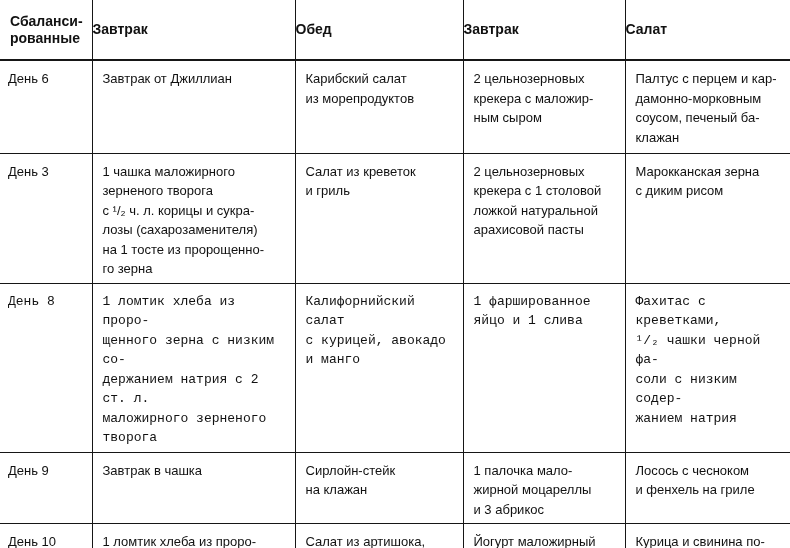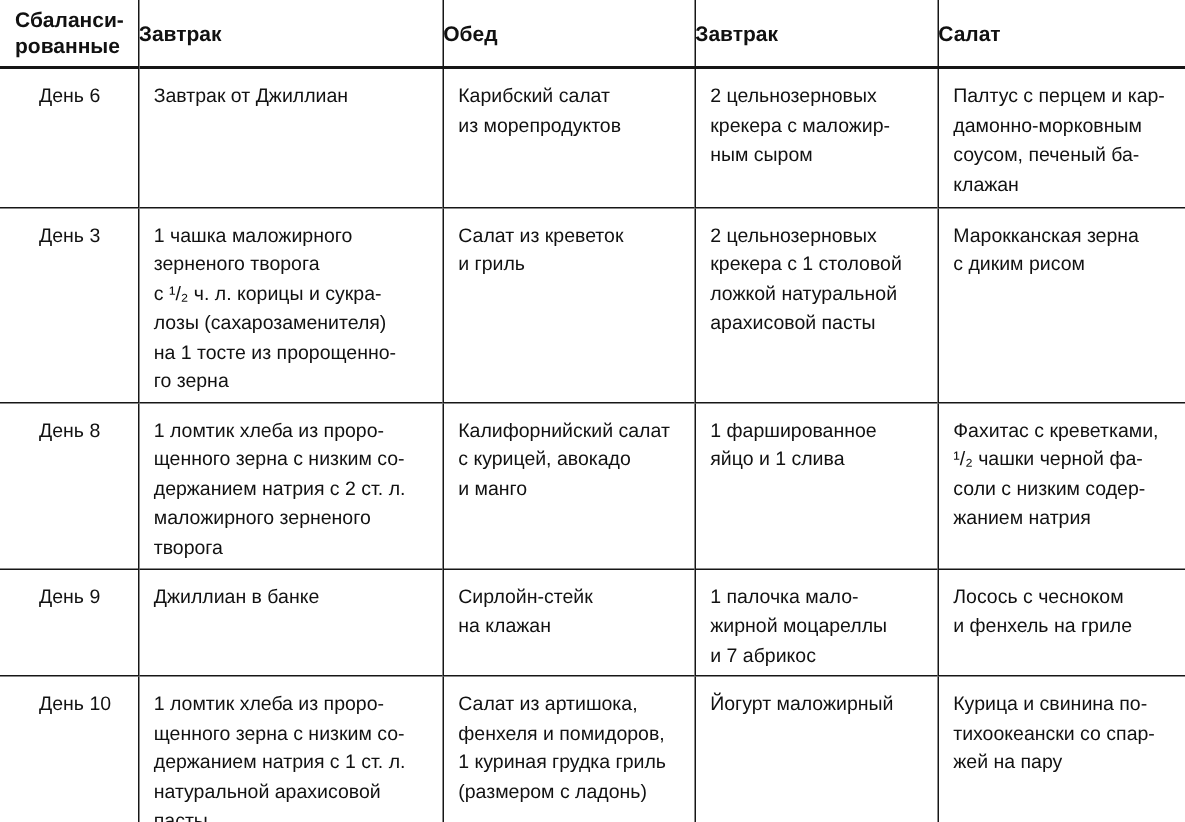--- a/index.html
+++ b/index.html
@@ -27,51 +27,51 @@
   col.c4 { width: 165px; }
 
   th, td {
     border-right: 1.5px solid #161616;
     vertical-align: top;
     padding: 0;
     overflow: hidden;
   }
   th:last-child, td:last-child { border-right: none; }
 
-  thead tr { height: 45px; }
+  thead tr { height: 60px; }
   thead th {
     border-bottom: 2.5px solid #161616;
     font-size: 14px;
     font-weight: bold;
     vertical-align: middle;
     text-align: left;
     line-height: 17px;
     white-space: pre-line;
   }
   thead th.corner {
     text-align: left;
     padding-left: 10px;
   }
 
   tbody tr { border-bottom: 1.6px solid #161616; }
   tbody tr:last-child { border-bottom: 2.5px solid #161616; }
   tr.r0 { height: 93px; }
   tr.r1 { height: 121px; }
-  tr.r2 { height: 111px; }
+  tr.r2 { height: 111px; font-family: Liberation Mono, monospace; }
   tr.r3 { height: 70px; }
   tr.r4 { height: 106px; }
 
   tbody td {
     font-size: 13px;
     line-height: 19.5px;
     padding: 8px 6px 4px 10px;
     white-space: pre-line;
     text-align: left;
   }
-  td.day-cell { padding-left: 26px; }
+  td.day-cell { padding-left: 8px; }
 </style>
 </head>
 <body>
 
 <table class="mealplan">
   <colgroup>
     <col class="c0">
       <col class="c1">
       <col class="c2">
       <col class="c3">
@@ -130,26 +130,26 @@
 и манго</td>
       <td>1 фаршированное
 яйцо и 1 слива</td>
       <td>Фахитас с креветками,
 ¹/₂ чашки черной фа-
 соли с низким содер-
 жанием натрия</td>
     </tr>
     <tr class="r3">
       <td class="day-cell">День 9</td>
-      <td>Джиллиан в банке</td>
+      <td>Завтрак в чашка</td>
       <td>Сирлойн-стейк
 на клажан</td>
       <td>1 палочка мало-
 жирной моцареллы
-и 7 абрикос</td>
+и 3 абрикос</td>
       <td>Лосось с чесноком
 и фенхель на гриле</td>
     </tr>
     <tr class="r4">
       <td class="day-cell">День 10</td>
       <td>1 ломтик хлеба из проро-
 щенного зерна с низким со-
 держанием натрия с 1 ст. л.
 натуральной арахисовой
 пасты</td>

